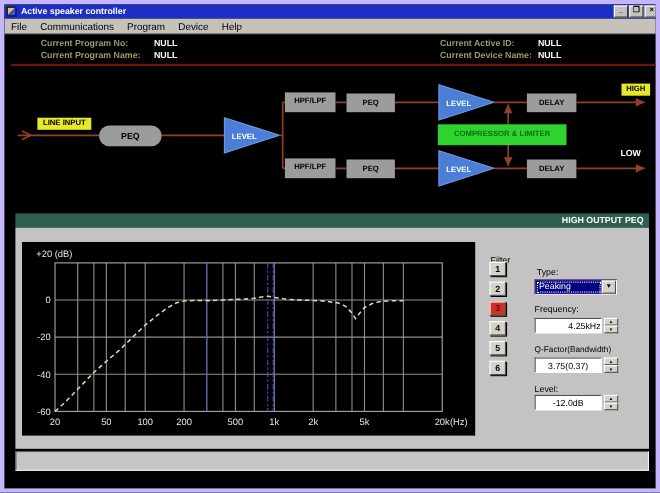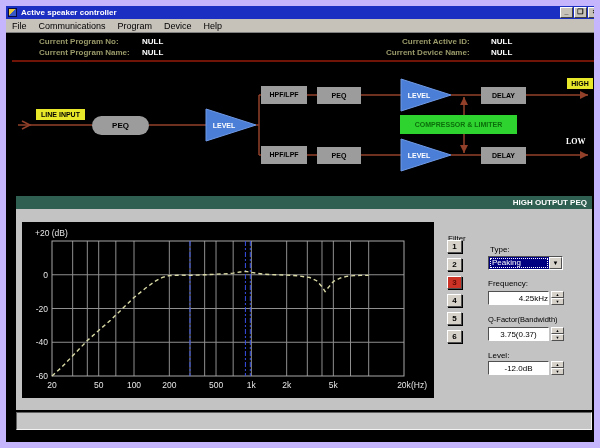--- a/index.html
+++ b/index.html
@@ -1,17 +1,17 @@
 <!DOCTYPE html>
 <html><head>
 <meta charset="utf-8">
 <style>
   html,body{margin:0;padding:0;background:#666;}
   *{box-sizing:border-box;}
-  .window{position:relative;width:600px;height:448px;background:#000;border:6px solid #c4b5fd;
+  .window{position:relative;width:600px;height:448px;background:#000;border:4px solid #c4b5fd;
           font-family:"Liberation Sans",sans-serif;overflow:hidden;}
   
   .titlebar{position:absolute;left:0;top:0;width:596px;height:13px;background:#1b2fc2;display:flex;align-items:center;}
   .app-icon{width:9px;height:9px;margin:0 4px 0 2px;background:linear-gradient(135deg,#e8c838 0 45%,#3858c8 45% 100%);border:1px solid #0a0a40;}
   .title-text{color:#fff;font-size:8px;font-weight:bold;flex:1;white-space:nowrap;}
   .tb-btn{width:13px;height:11px;margin-right:1px;background:#c6c2ba;border:1px solid;border-color:#ffffff #404040 #404040 #ffffff;
           font-size:7px;line-height:8px;text-align:center;color:#000;font-weight:bold;}
   .menubar{position:absolute;left:0;top:13px;width:596px;height:14px;background:#c6c2ba;display:flex;align-items:center;border-bottom:1px solid #808080;}
   .menu-item{font-size:9px;color:#000;padding:16px 6px;white-space:nowrap;}
   
@@ -19,21 +19,21 @@
   .info-value{position:absolute;font-size:8px;font-weight:bold;color:#ffffff;white-space:nowrap;}
   .separator{position:absolute;left:6px;top:54px;width:586px;height:2px;background:#701408;}
   
   .diagram-svg{position:absolute;left:6px;top:58px;}
   .blk{position:absolute;background:#9c9c9c;color:#000;text-align:center;font-weight:bold;}
   .blk.h18{font-size:7px;line-height:18px;height:18px;}
   .blk.h17{font-size:7px;line-height:17px;height:17px;}
   .pill{position:absolute;left:86px;top:110px;width:57px;height:19px;border-radius:10px;background:#9c9c9c;
         color:#000;font-size:8px;font-weight:bold;line-height:19px;text-align:center;}
   .tag-yellow{position:absolute;background:#e8e82a;color:#000;font-size:7px;font-weight:bold;text-align:center;line-height:11px;height:11px;}
-  .tag-plain{position:absolute;color:#fff;font-size:8px;font-weight:bold;font-family:Liberation Serif, serif;}
+  .tag-plain{position:absolute;color:#fff;font-size:8px;font-weight:bold;}
   .green-box{position:absolute;left:394px;top:109px;width:117px;height:19px;background:#2fd32f;color:#0b6e0b;
              font-size:7px;font-weight:bold;line-height:19px;text-align:center;}
   
   .panel-header{position:absolute;left:10px;top:190px;width:576px;height:13px;background:#2e5f50;color:#fff;
                 font-size:8px;font-weight:bold;line-height:13px;text-align:right;padding-right:5px;}
   .panel-body{position:absolute;left:10px;top:203px;width:576px;height:201px;background:#c3c3c3;}
   .graph-box{position:absolute;left:16px;top:216px;width:412px;height:176px;background:#000;}
   
   .filter-label{position:absolute;left:442px;top:228px;font-size:8px;color:#000;}
   .fbtn{position:absolute;left:441px;width:15px;height:13px;background:#d6d2ca;border:1px solid;
@@ -86,21 +86,21 @@
     <div class="menu-item">Device</div>
     <div class="menu-item">Help</div>
   </div>
 
   <div class="info-label" style="left:33px;top:31px;">Current Program No:</div>
   <div class="info-value" style="left:136px;top:31px;">NULL</div>
   <div class="info-label" style="left:33px;top:42px;text-align:center;">Current Program Name:</div>
   <div class="info-value" style="left:136px;top:42px;">NULL</div>
   <div class="info-label" style="left:396px;top:31px;">Current Active ID:</div>
   <div class="info-value" style="left:485px;top:31px;">NULL</div>
-  <div class="info-label" style="left:380px;top:42px;text-align:right;">Current Device Name:</div>
+  <div class="info-label" style="left:396px;top:42px;text-align:right;">Current Device Name:</div>
   <div class="info-value" style="left:485px;top:42px;">NULL</div>
   <div class="separator"></div>
 
   <svg class="diagram-svg" width="588" height="132">
     <polyline class="sig" points="10,57 18,61 10,65"></polyline>
     <line class="sig" x1="6" y1="61" x2="80" y2="61"></line>
     <line class="sig" x1="137" y1="61" x2="194" y2="61"></line>
     <polygon class="tri" points="194,45 194,77 244,61"></polygon>
     <text class="tri-label" x="212" y="64">LEVEL</text>
     <line class="sig" x1="244" y1="61" x2="247" y2="61"></line>

